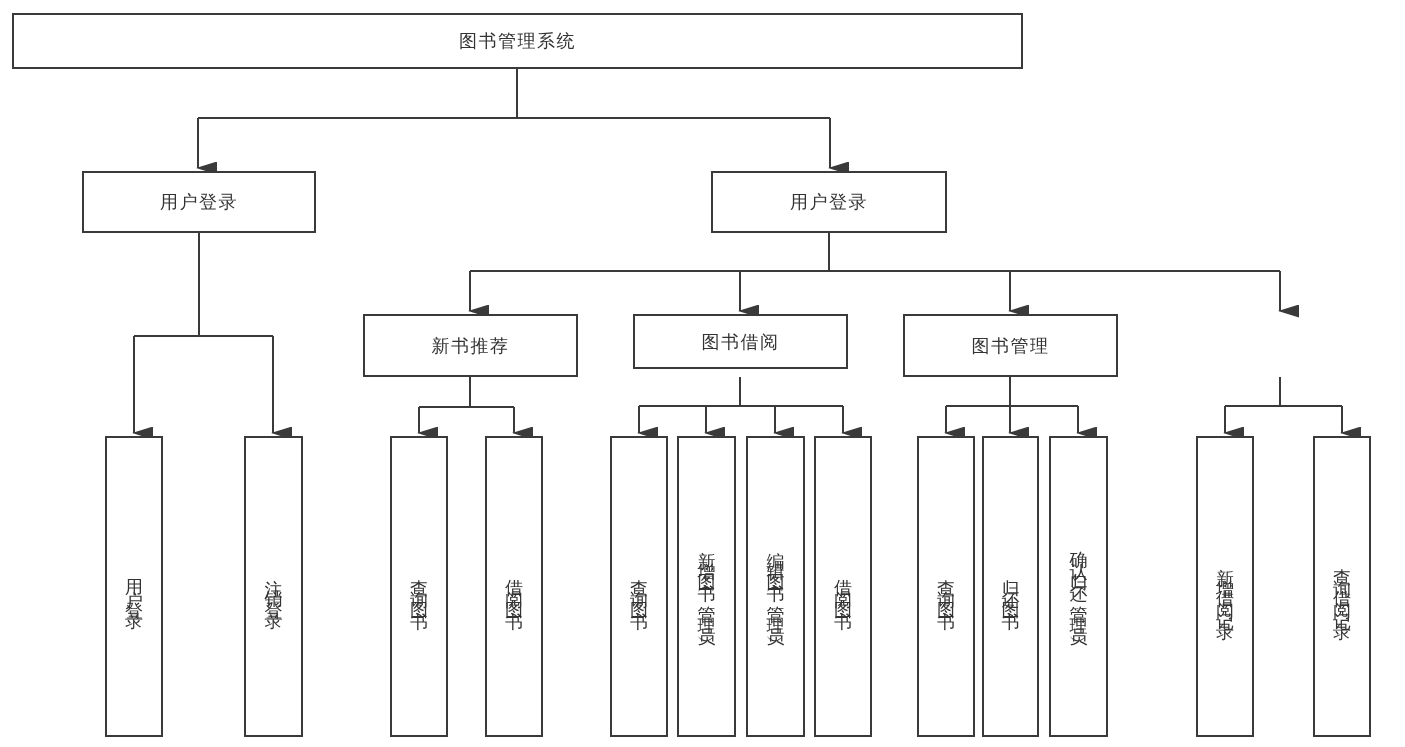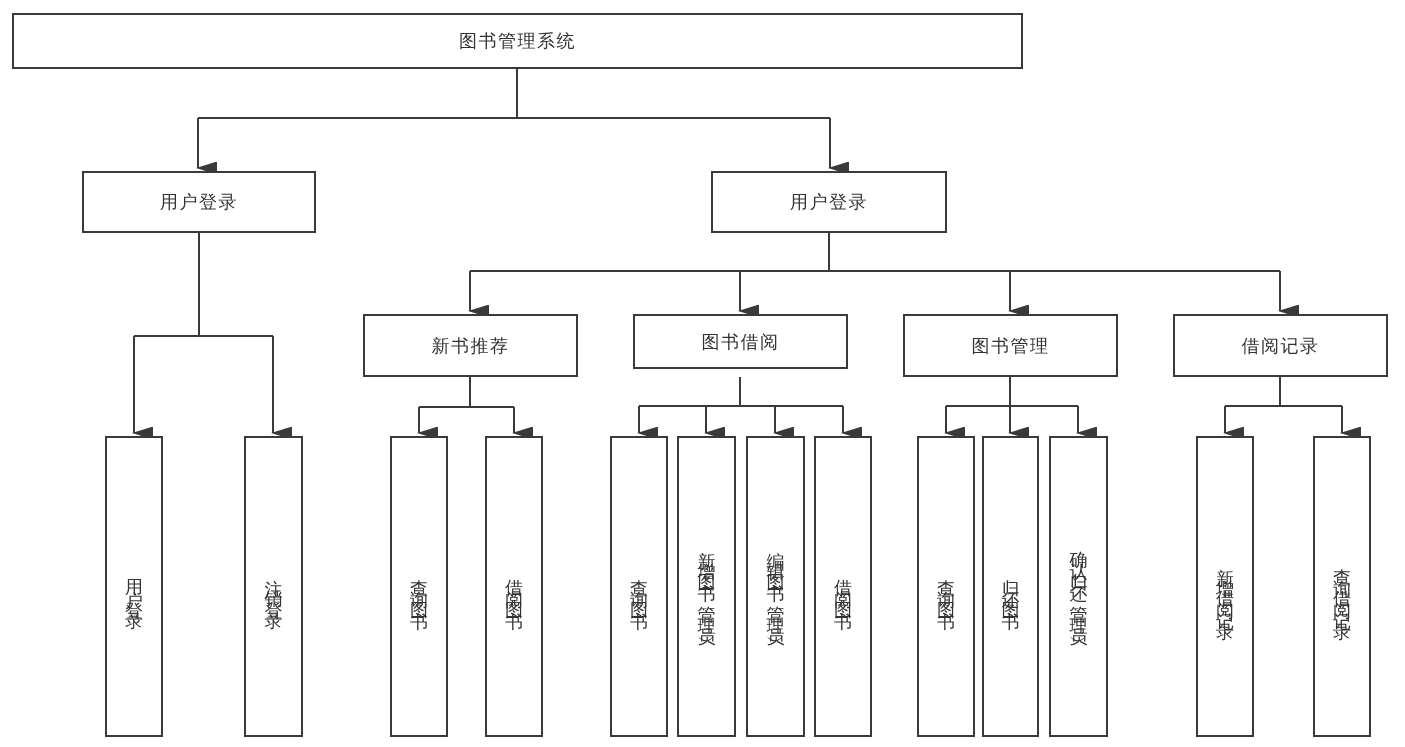--- a/index.html
+++ b/index.html
@@ -95,21 +95,20 @@
   </svg>
 
   <div class="node h-node root-node" style="left:12px;top:13px;width:1011px;height:56px">图书管理系统</div>
 
   <div class="node h-node" style="left:82px;top:171px;width:234px;height:62px">用户登录</div>
   <div class="node h-node" style="left:711px;top:171px;width:236px;height:62px">用户登录</div>
 
   <div class="node h-node" style="left:363px;top:314px;width:215px;height:63px">新书推荐</div>
   <div class="node h-node" style="left:633px;top:314px;width:215px;height:55px">图书借阅</div>
   <div class="node h-node" style="left:903px;top:314px;width:215px;height:63px">图书管理</div>
-  <div class="node h-node" style="left:1173px;top:314px;width:215px;height:63px">借阅记录</div>
 
   <div class="node v-node" style="left:105px;top:436px;width:58px;height:301px">用户登录</div>
   <div class="node v-node" style="left:244px;top:436px;width:59px;height:301px">注销登录</div>
 
   <div class="node v-node" style="left:390px;top:436px;width:58px;height:301px">查询图书</div>
   <div class="node v-node" style="left:485px;top:436px;width:58px;height:301px">借阅图书</div>
 
   <div class="node v-node" style="left:610px;top:436px;width:58px;height:301px">查询图书</div>
   <div class="node v-node" style="left:677px;top:436px;width:59px;height:301px">新增图书（管理员）</div>
   <div class="node v-node" style="left:746px;top:436px;width:59px;height:301px">编辑图书（管理员）</div>

